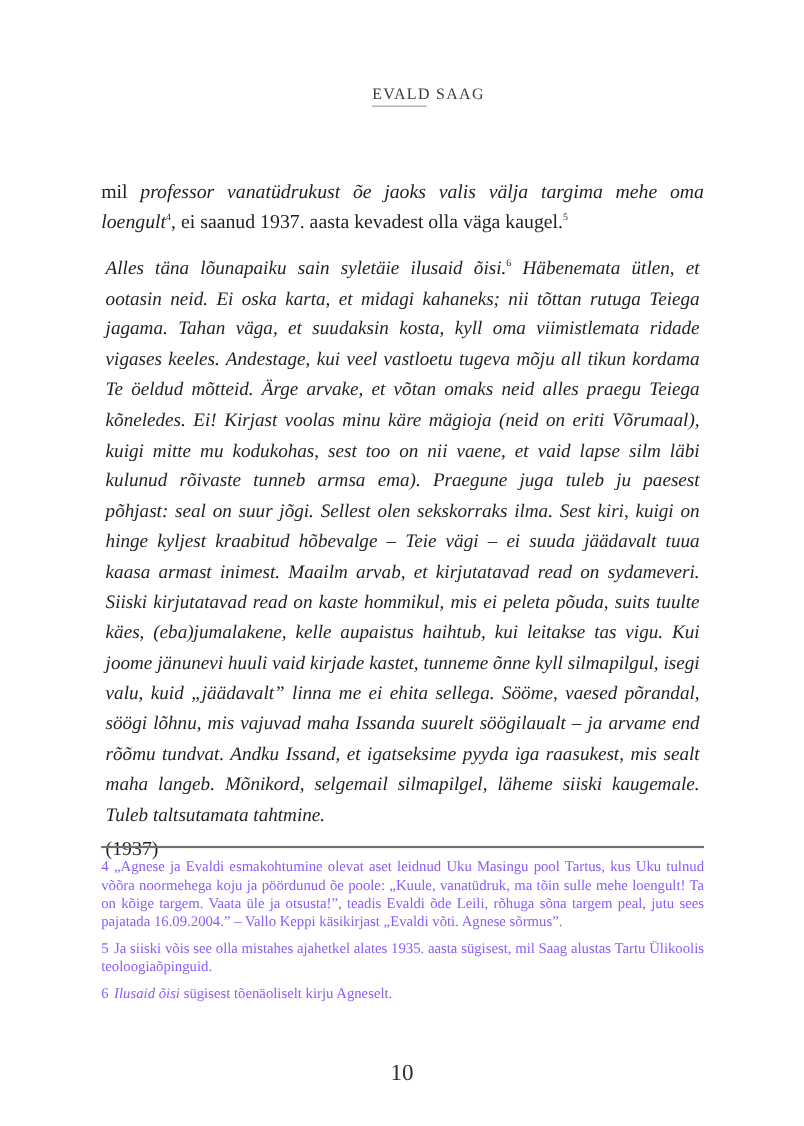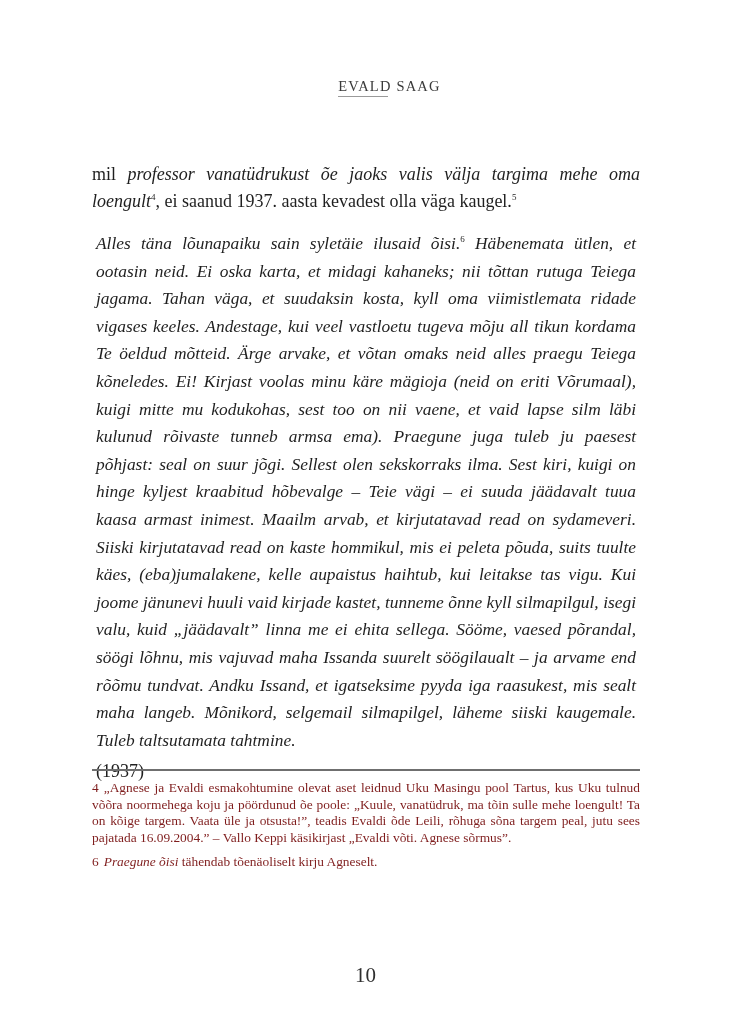--- a/index.html
+++ b/index.html
@@ -24,21 +24,21 @@
       font-size: 17.4px; line-height: 27.6px; font-style: italic; text-align: justify;
     }
     .letter p { margin: 4px; }
     .letter .date { font-style: normal; font-size: 18px; }
     sup { font-size: 9px; vertical-align: super; line-height: 0; font-style: normal; }
     .footnote-rule {
       position: absolute; top: 769px; left: 92px; width: 548px; height: 2px; background: #6f6f6f;
     }
     .footnotes {
       position: absolute; top: 780px; left: 92px; width: 548px;
-      font-size: 13.4px; line-height: 16.5px; color: #7f1d1d; text-align: justify;
+      font-size: 13.4px; line-height: 16.5px; color: #8b5cf6; text-align: justify;
     }
     .footnote { margin: 0 0 8px 0; }
     .footnote .num { margin-right: 5px; }
     .footnote i { font-style: italic; }
     .page-number {
       position: absolute; top: 963px; left: 0; width: 731px; text-align: center;
       font-size: 21px; color: #2f2f2f;
     }
   </style>
 </head>
@@ -60,17 +60,20 @@
   <p class="date">(1937)</p>
 </div>
 
 <div class="footnote-rule"></div>
 
 <div class="footnotes">
   <p class="footnote">
     <span class="num">4</span><span>„Agnese ja Evaldi esmakohtumine olevat aset leidnud Uku Masingu pool Tartus, kus Uku tulnud võõra noormehega koju ja pöördunud õe poole: „Kuule, vanatüdruk, ma tõin sulle mehe loengult! Ta on kõige targem. Vaata üle ja otsusta!”, teadis Evaldi õde Leili, rõhuga sõna targem peal, jutu sees pajatada 16.09.2004.” – Vallo Keppi käsikirjast „Evaldi võti. Agnese sõrmus”.</span>
   </p>
   <p class="footnote">
-    <span class="num">6</span><i>Praegune õisi</i><span> tähendab tõenäoliselt kirju Agneselt.</span>
+    <span class="num">5</span><span>Ja siiski võis see olla mistahes ajahetkel alates 1935. aasta sügisest, mil Saag alustas Tartu Ülikoolis teoloogiaõpinguid.</span>
+  </p>
+  <p class="footnote">
+    <span class="num">6</span><i>Ilusaid õisi</i><span> sügisest tõenäoliselt kirju Agneselt.</span>
   </p>
 </div>
 
 <div class="page-number">10</div>
 
 </body></html>

